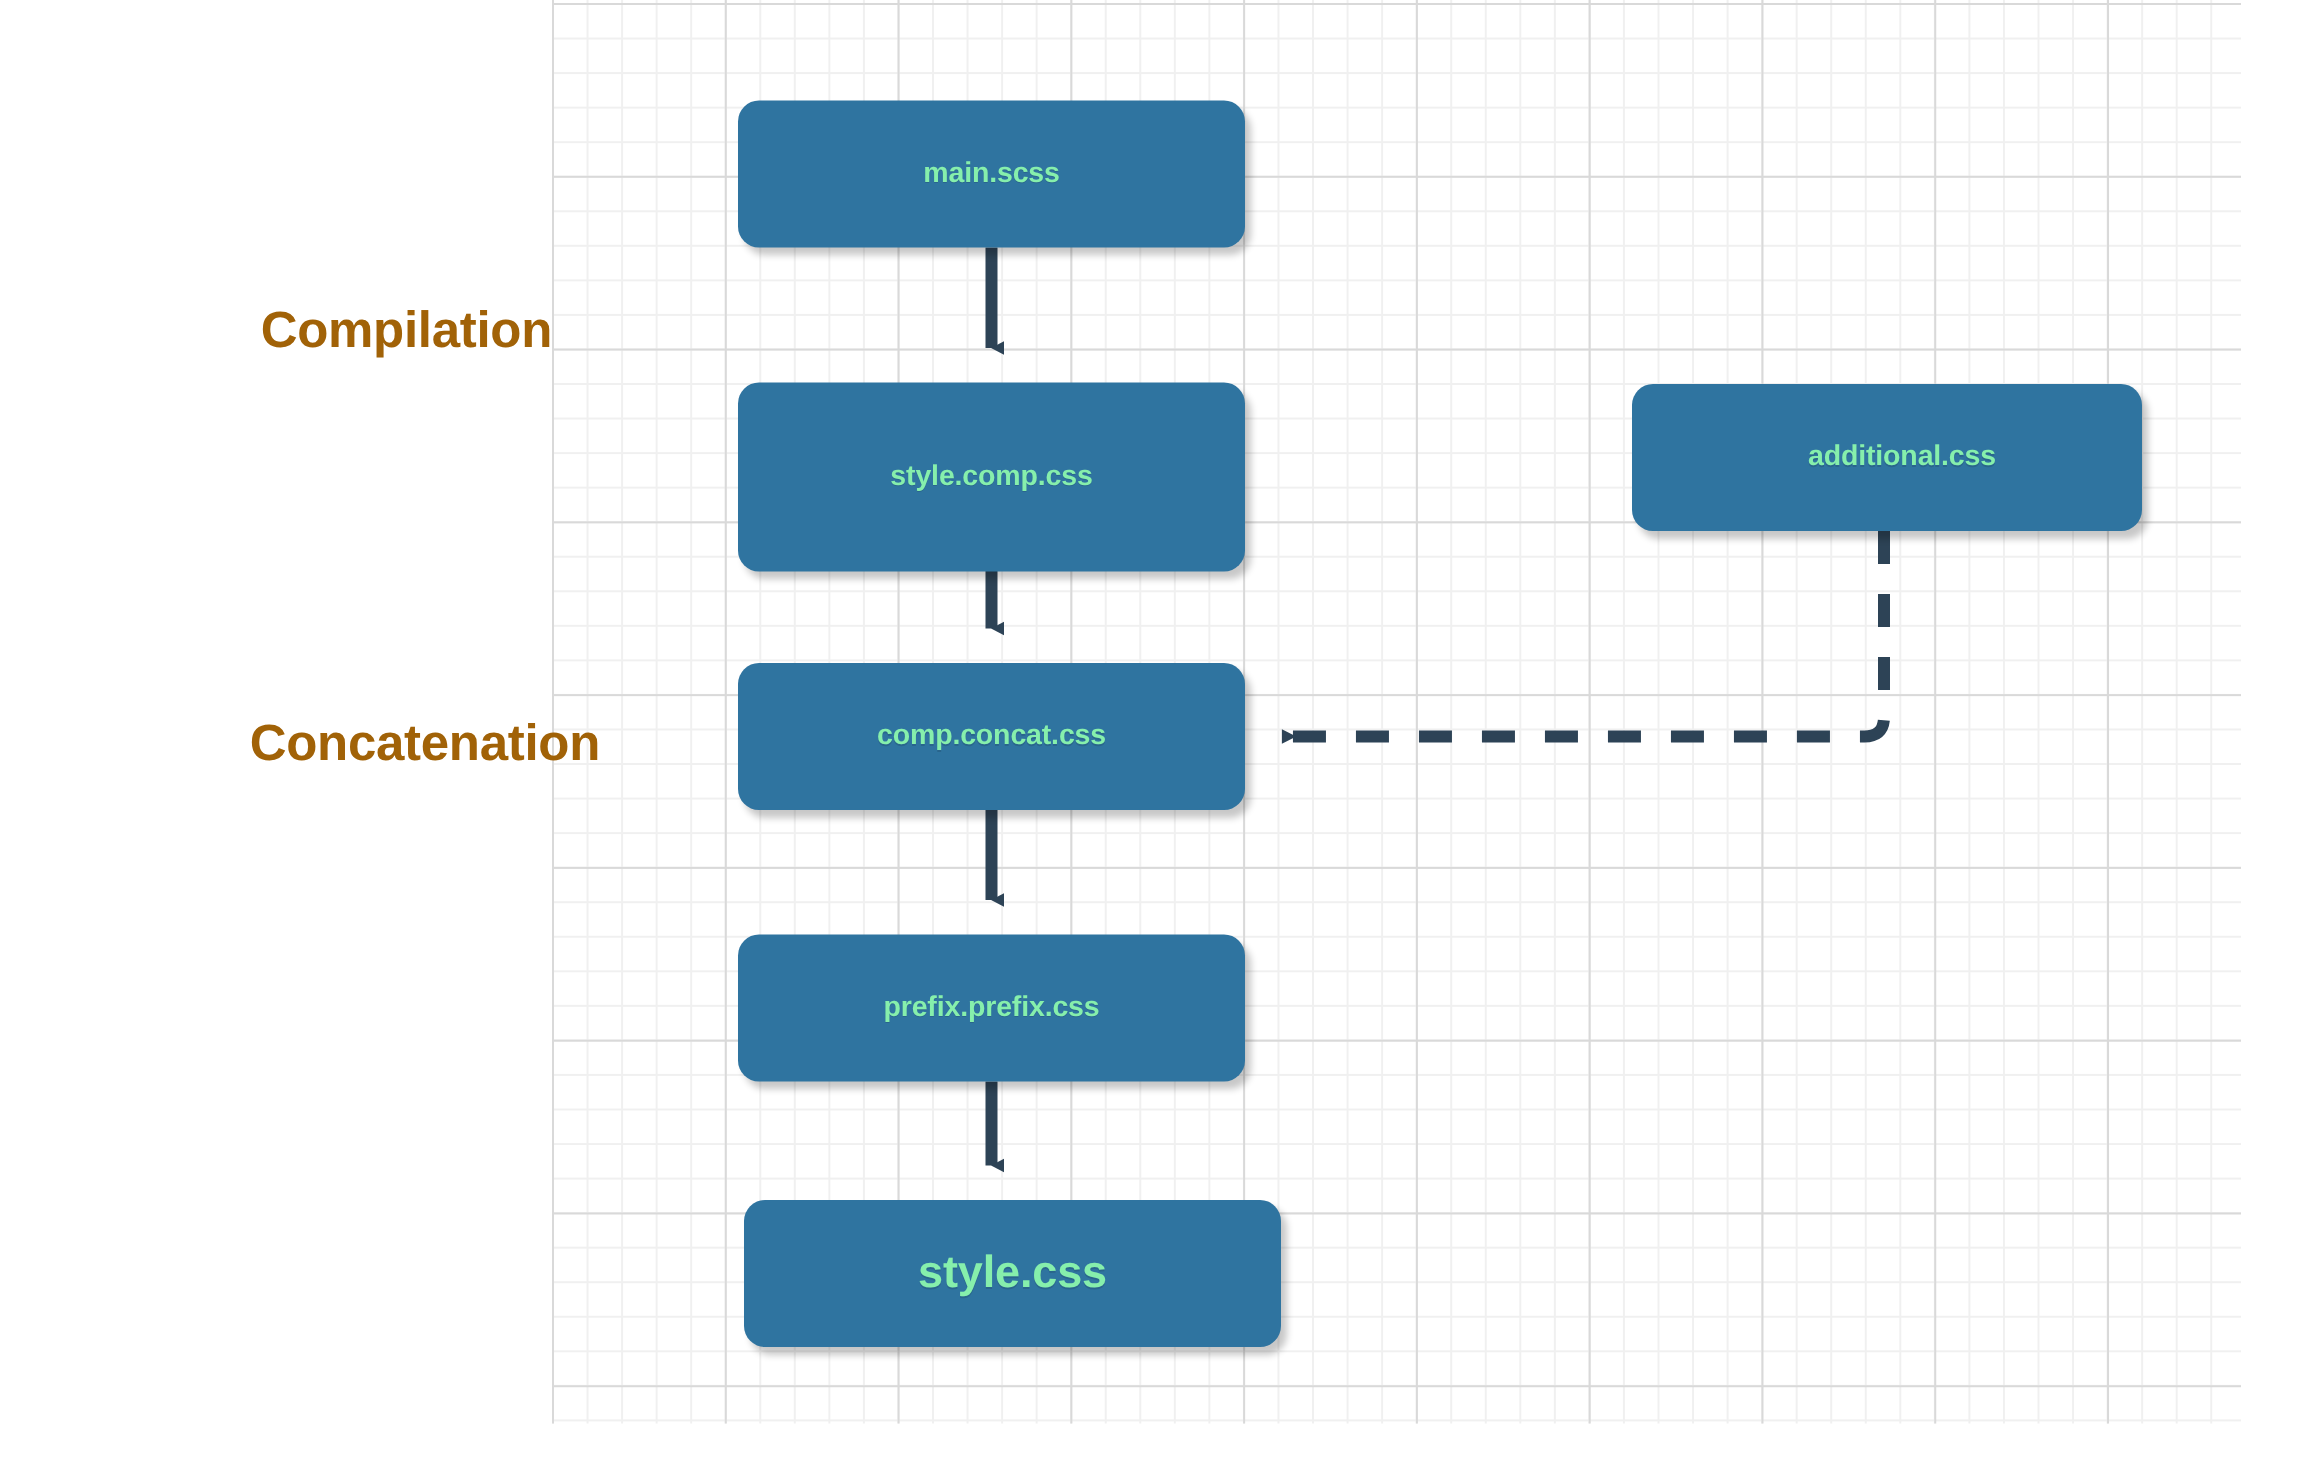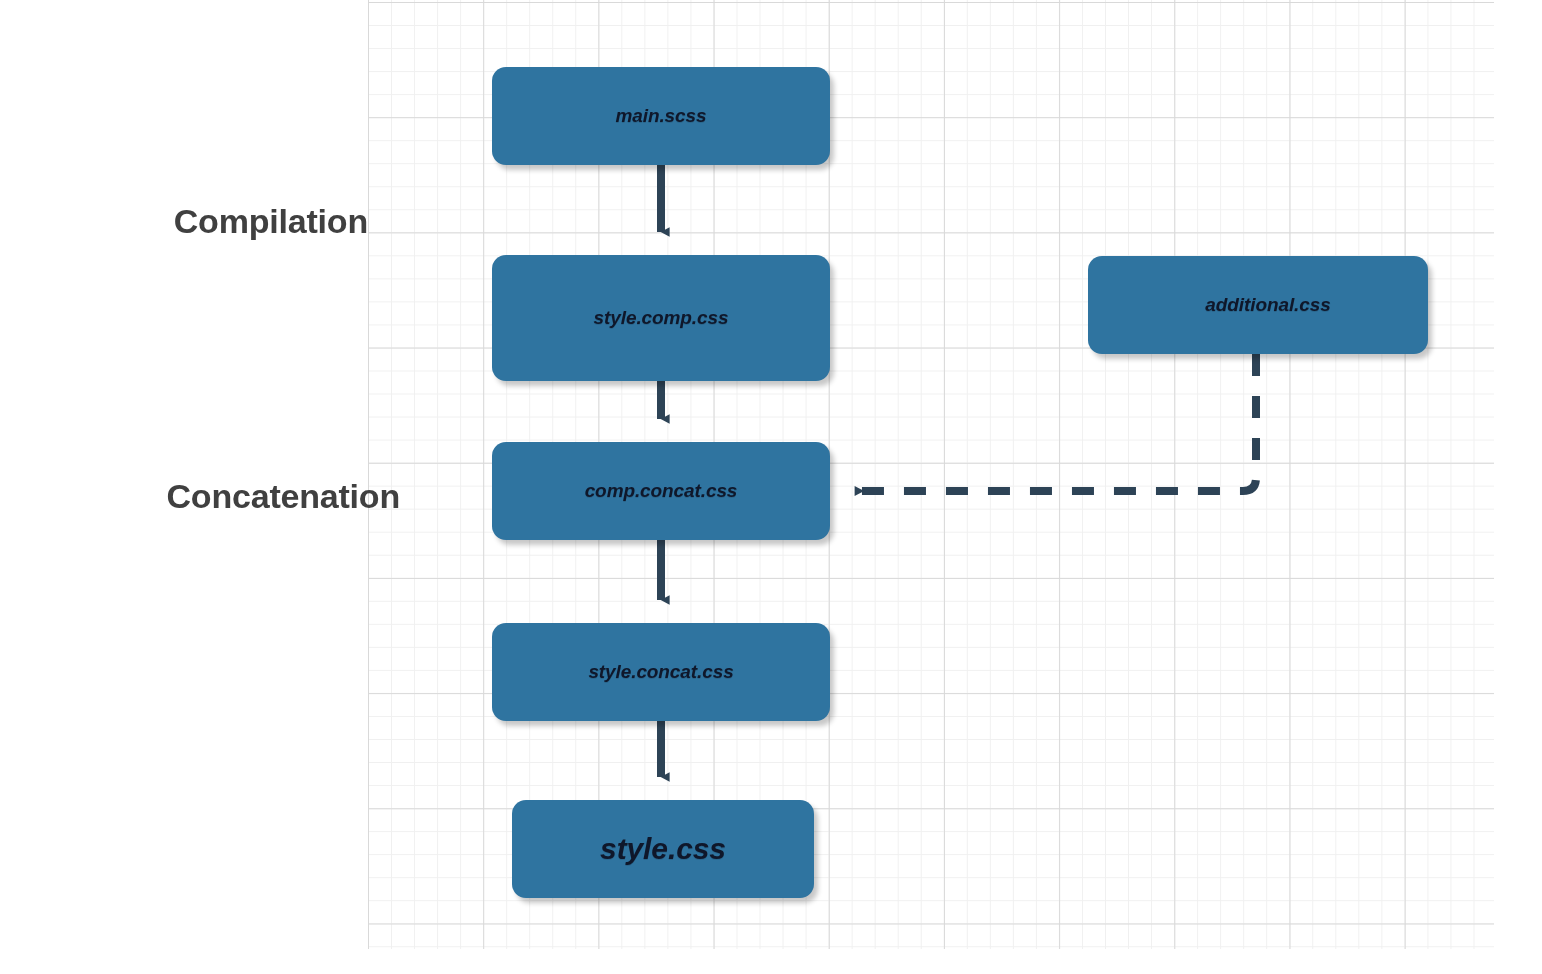--- a/index.html
+++ b/index.html
@@ -49,46 +49,45 @@
     width: 1542px;
     height: 974px;
     pointer-events: none;
   }
 
   
   .stage-label {
     position: absolute;
     font-size: 34px;
     font-weight: bold;
-    color: #404040;
+    color: #a16207;
     letter-spacing: -0.2px;
     white-space: nowrap;
     text-align: right;
     transform: translateY(-50%);
   }
 
   
   .node {
     position: absolute;
     background: #2f74a0;
     border-radius: 14px;
     box-shadow: 4px 5px 5px rgba(0,0,0,0.22);
     display: flex;
     align-items: center;
     justify-content: center;
     box-sizing: border-box;
   }
   .node-label {
-    color: #0f172a;
+    color: #86efac;
     font-weight: bold;
     font-size: 19px;
     letter-spacing: -0.1px;
     text-shadow: 0 1px 0 rgba(0,0,0,0.12);
     white-space: nowrap;
-    font-style: italic;
   }
   .node-label.big {
     font-size: 30px;
   }
 </style>
 </head>
 <body>
 
 <div id="canvas">
 
@@ -141,24 +140,24 @@
 
   <div class="node" style="left:492px; top:255px; width:338px; height:126px;">
     <span class="node-label">style.comp.css</span>
   </div>
 
   <div class="node" style="left:492px; top:442px; width:338px; height:98px;">
     <span class="node-label">comp.concat.css</span>
   </div>
 
   <div class="node" style="left:492px; top:623px; width:338px; height:98px;">
-    <span class="node-label">style.concat.css</span>
+    <span class="node-label">prefix.prefix.css</span>
   </div>
 
-  <div class="node" style="left:512px; top:800px; width:302px; height:98px;">
+  <div class="node" style="left:496px; top:800px; width:358px; height:98px;">
     <span class="node-label big">style.css</span>
   </div>
 
   <div class="node" style="left:1088px; top:256px; width:340px; height:98px;padding-left:20px;">
     <span class="node-label">additional.css</span>
   </div>
 
 </div>
 
 </body></html>

